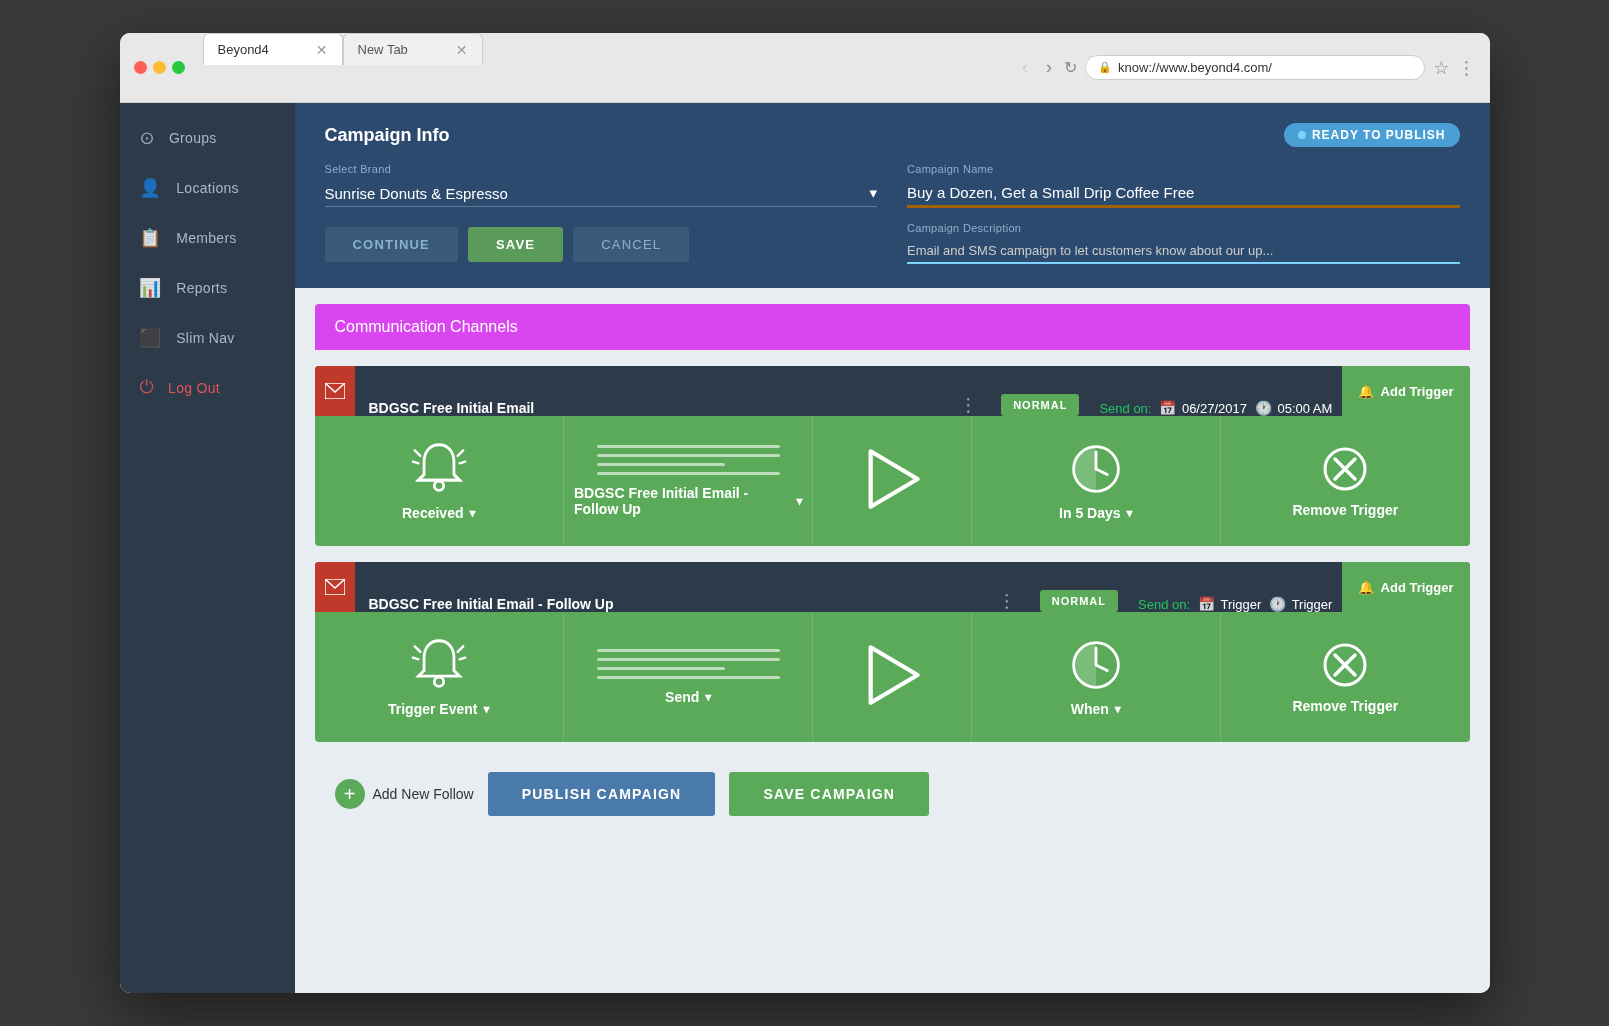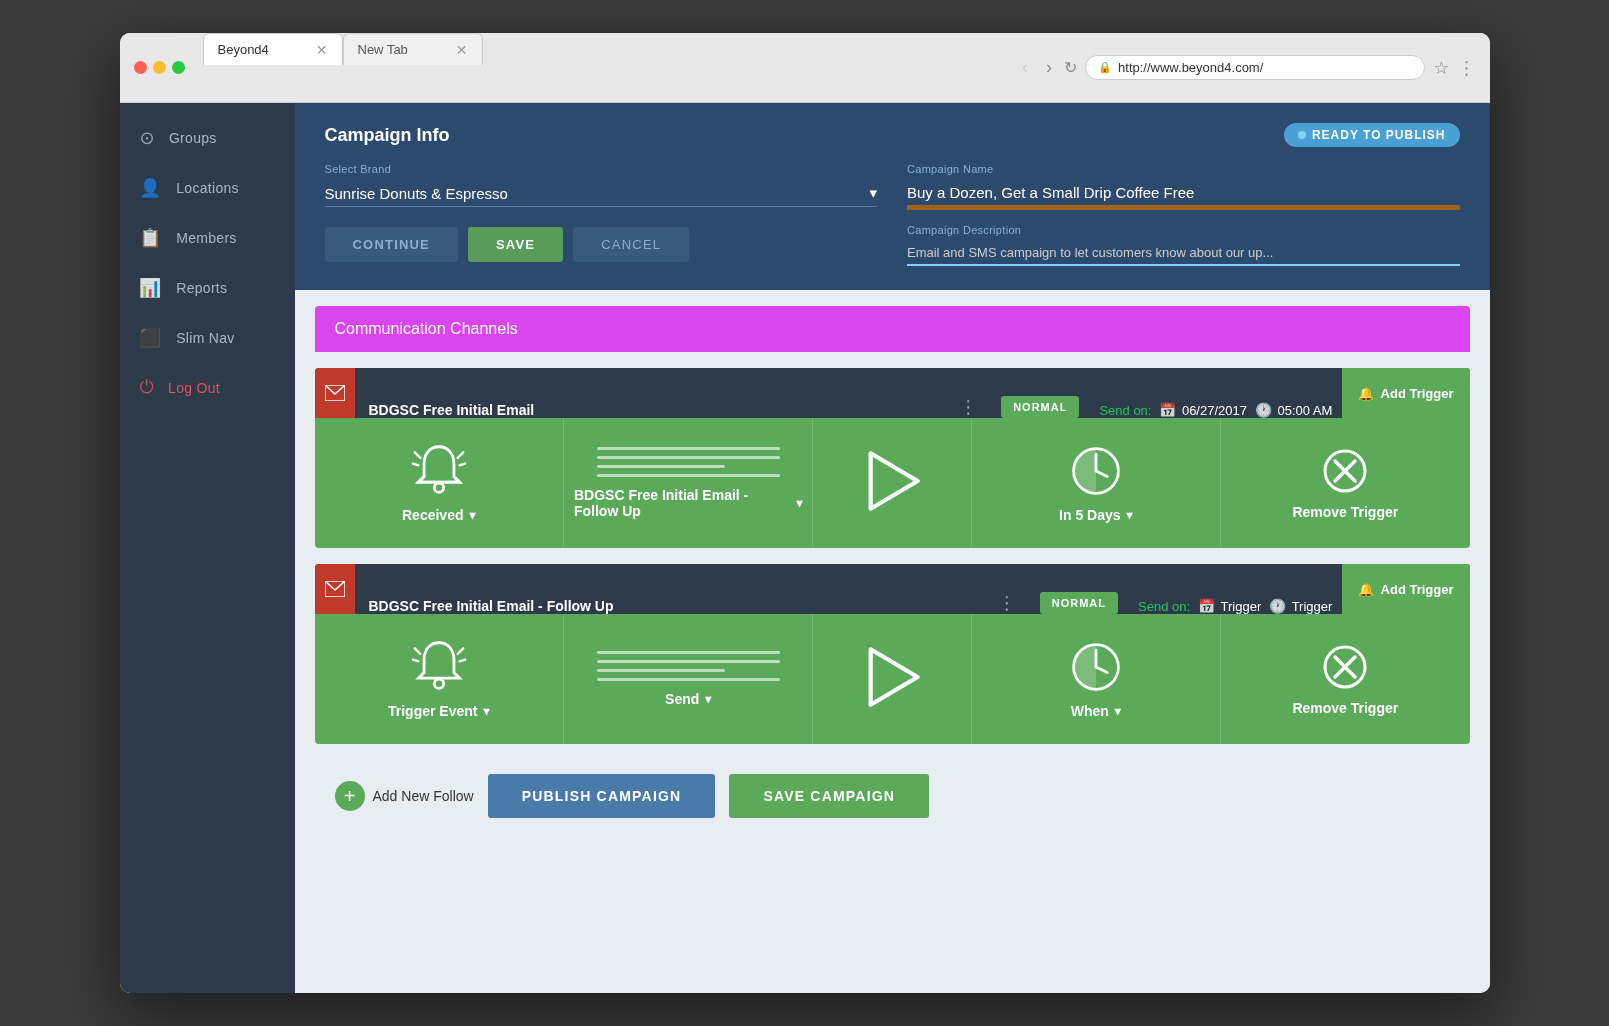--- a/index.html
+++ b/index.html
@@ -245,21 +245,21 @@
       width: 100%;
       display: flex;
       align-items: center;
       justify-content: space-between;
       cursor: pointer;
     }
 
     .campaign-name-value {
       color: #fff;
       font-size: 15px;
-      border-bottom: 5px solid #a16207;
+      border-bottom: 3px solid #a16207;
       padding: 4px 0;
     }
 
     .campaign-desc-value {
       color: #ccc;
       font-size: 13px;
       padding: 4px 0;
       border-bottom: 2px solid #7dd3fc;
     }
 
@@ -578,21 +578,21 @@
       </div>
     </div>
     <div style="display:flex;align-items:center;gap:8px;margin-left:10px;">
       <div class="nav-buttons">
         <button class="nav-btn disabled">‹</button>
         <button class="nav-btn">›</button>
         <button class="reload-btn">↻</button>
       </div>
       <div class="address-bar">
         <span class="address-lock">🔒</span>
-        <span>http://www.beyond4.com/</span>
+        <span>know://www.beyond4.com/</span>
       </div>
       <button class="star-btn">☆</button>
       <button class="menu-btn">⋮</button>
     </div>
   </div>
 
   <div class="app-body">
 
     <div class="sidebar">
       <div class="sidebar-item">

